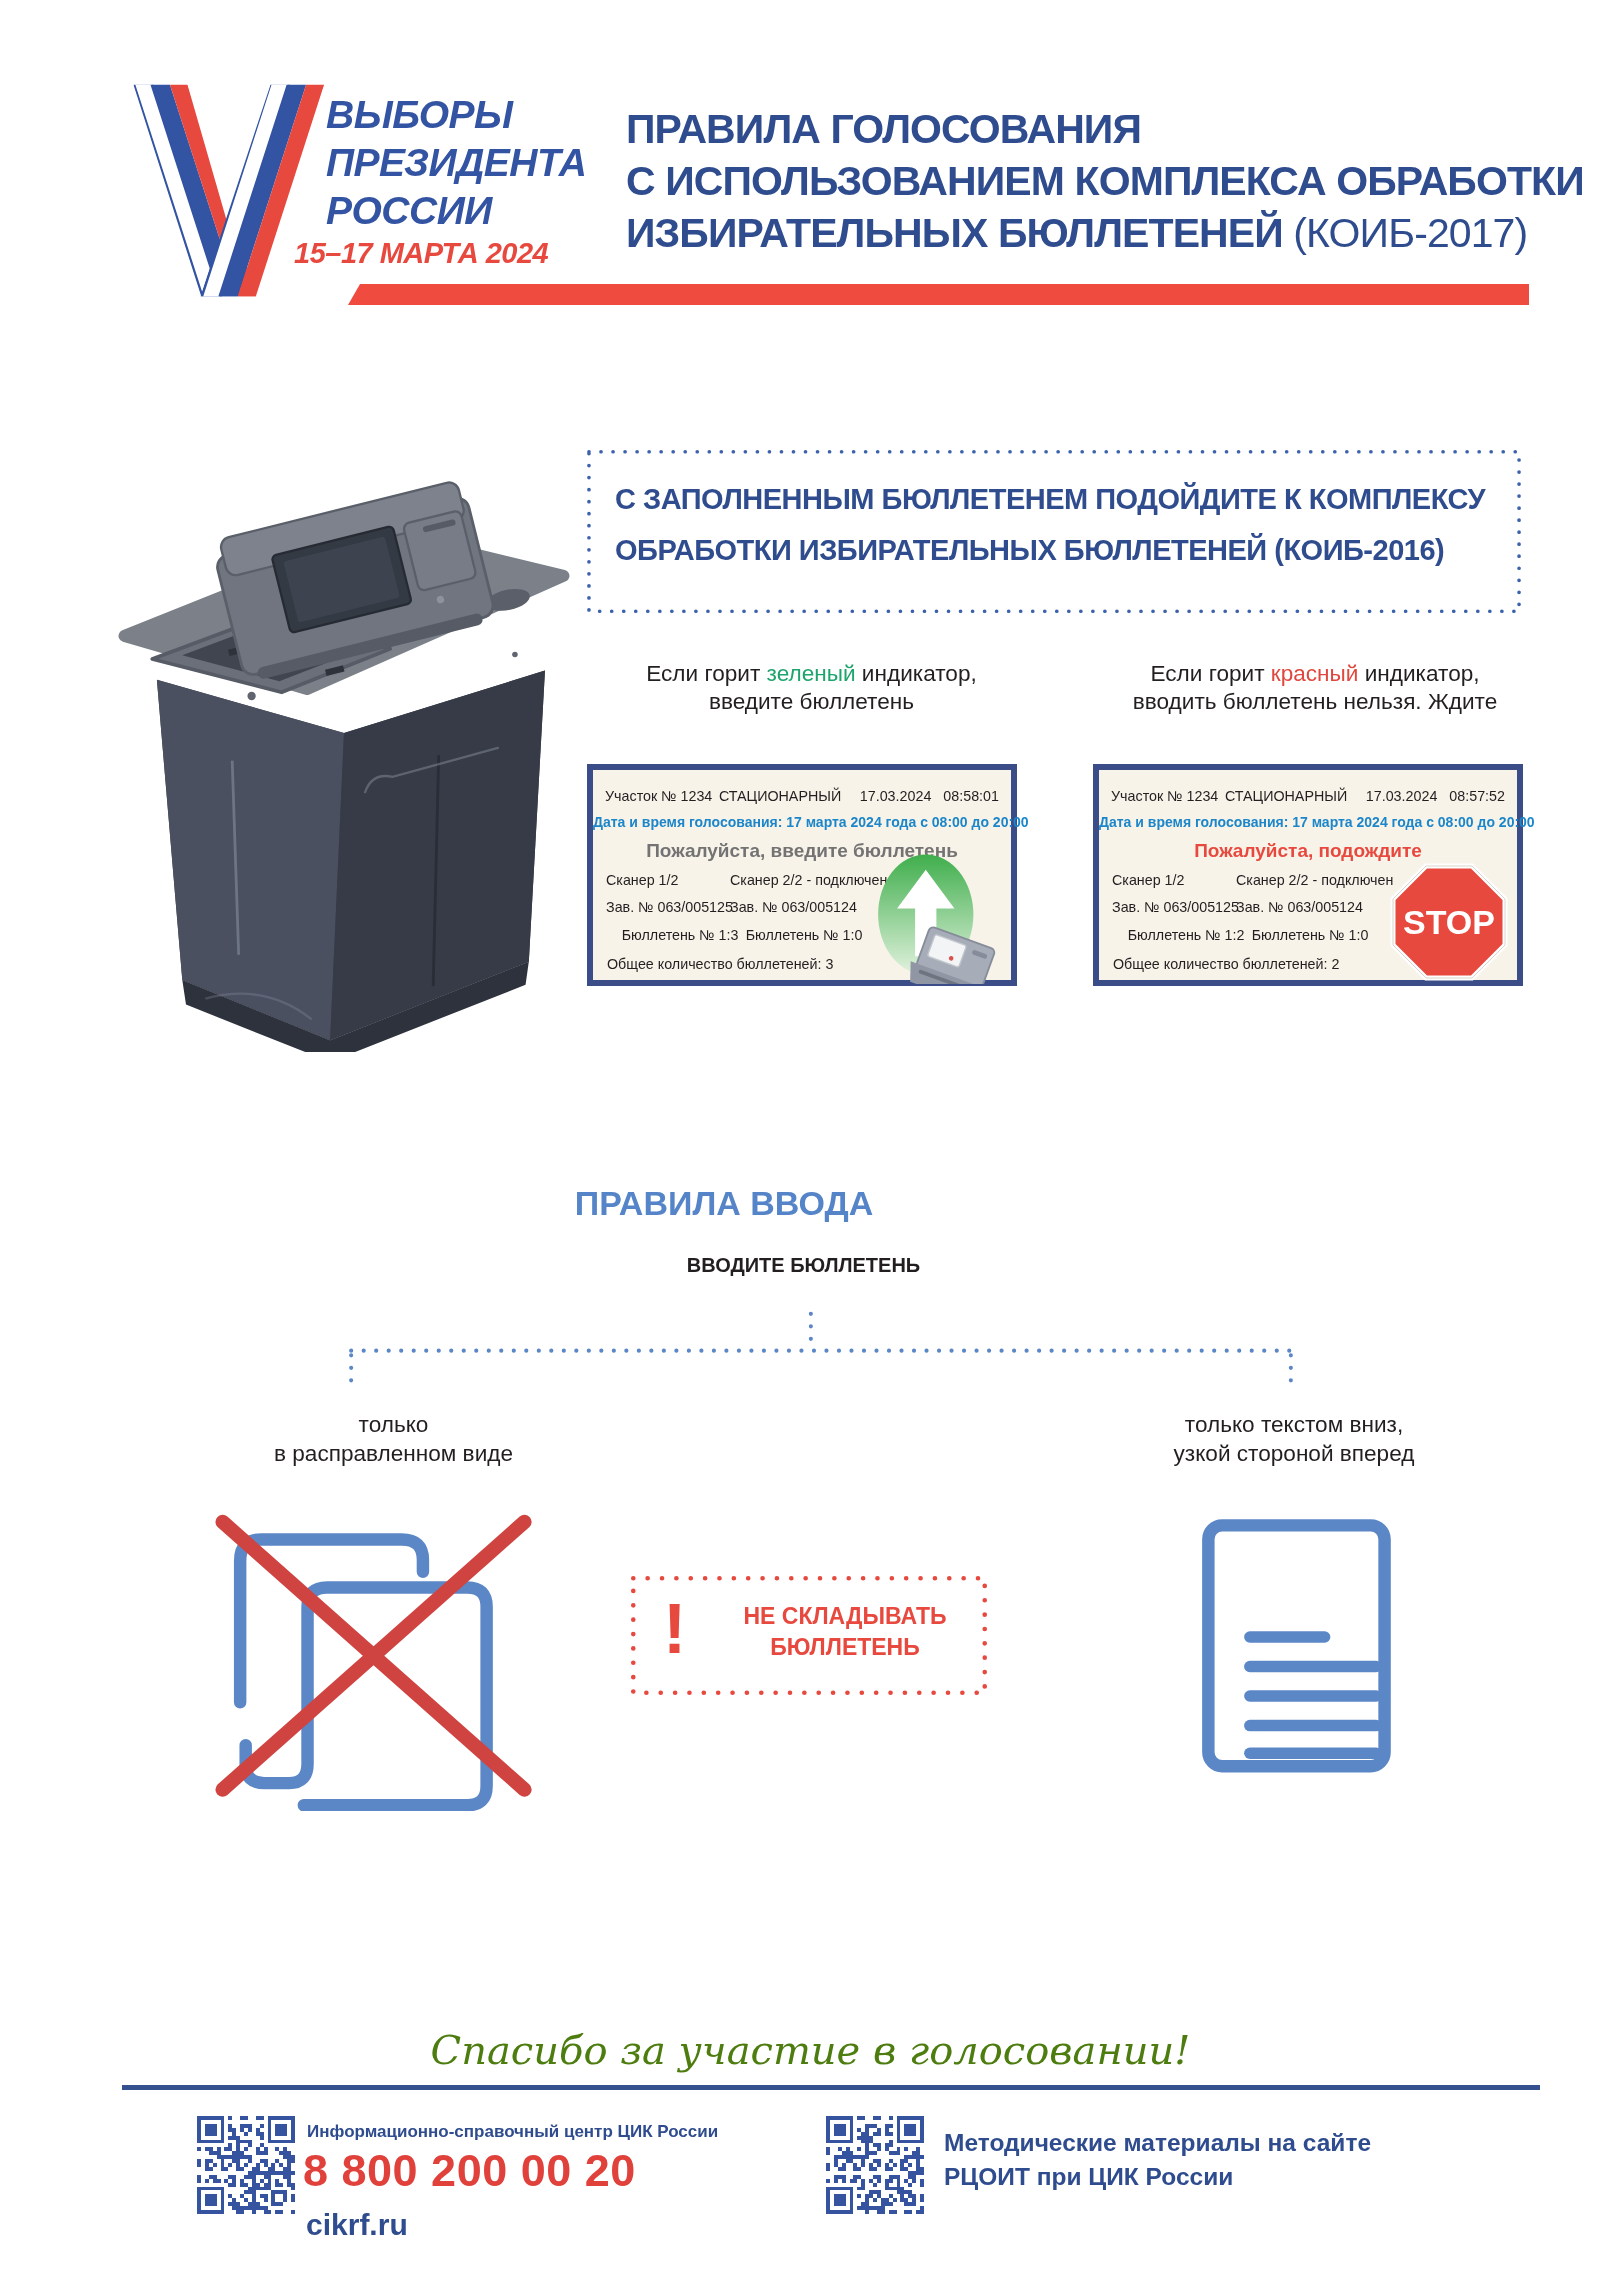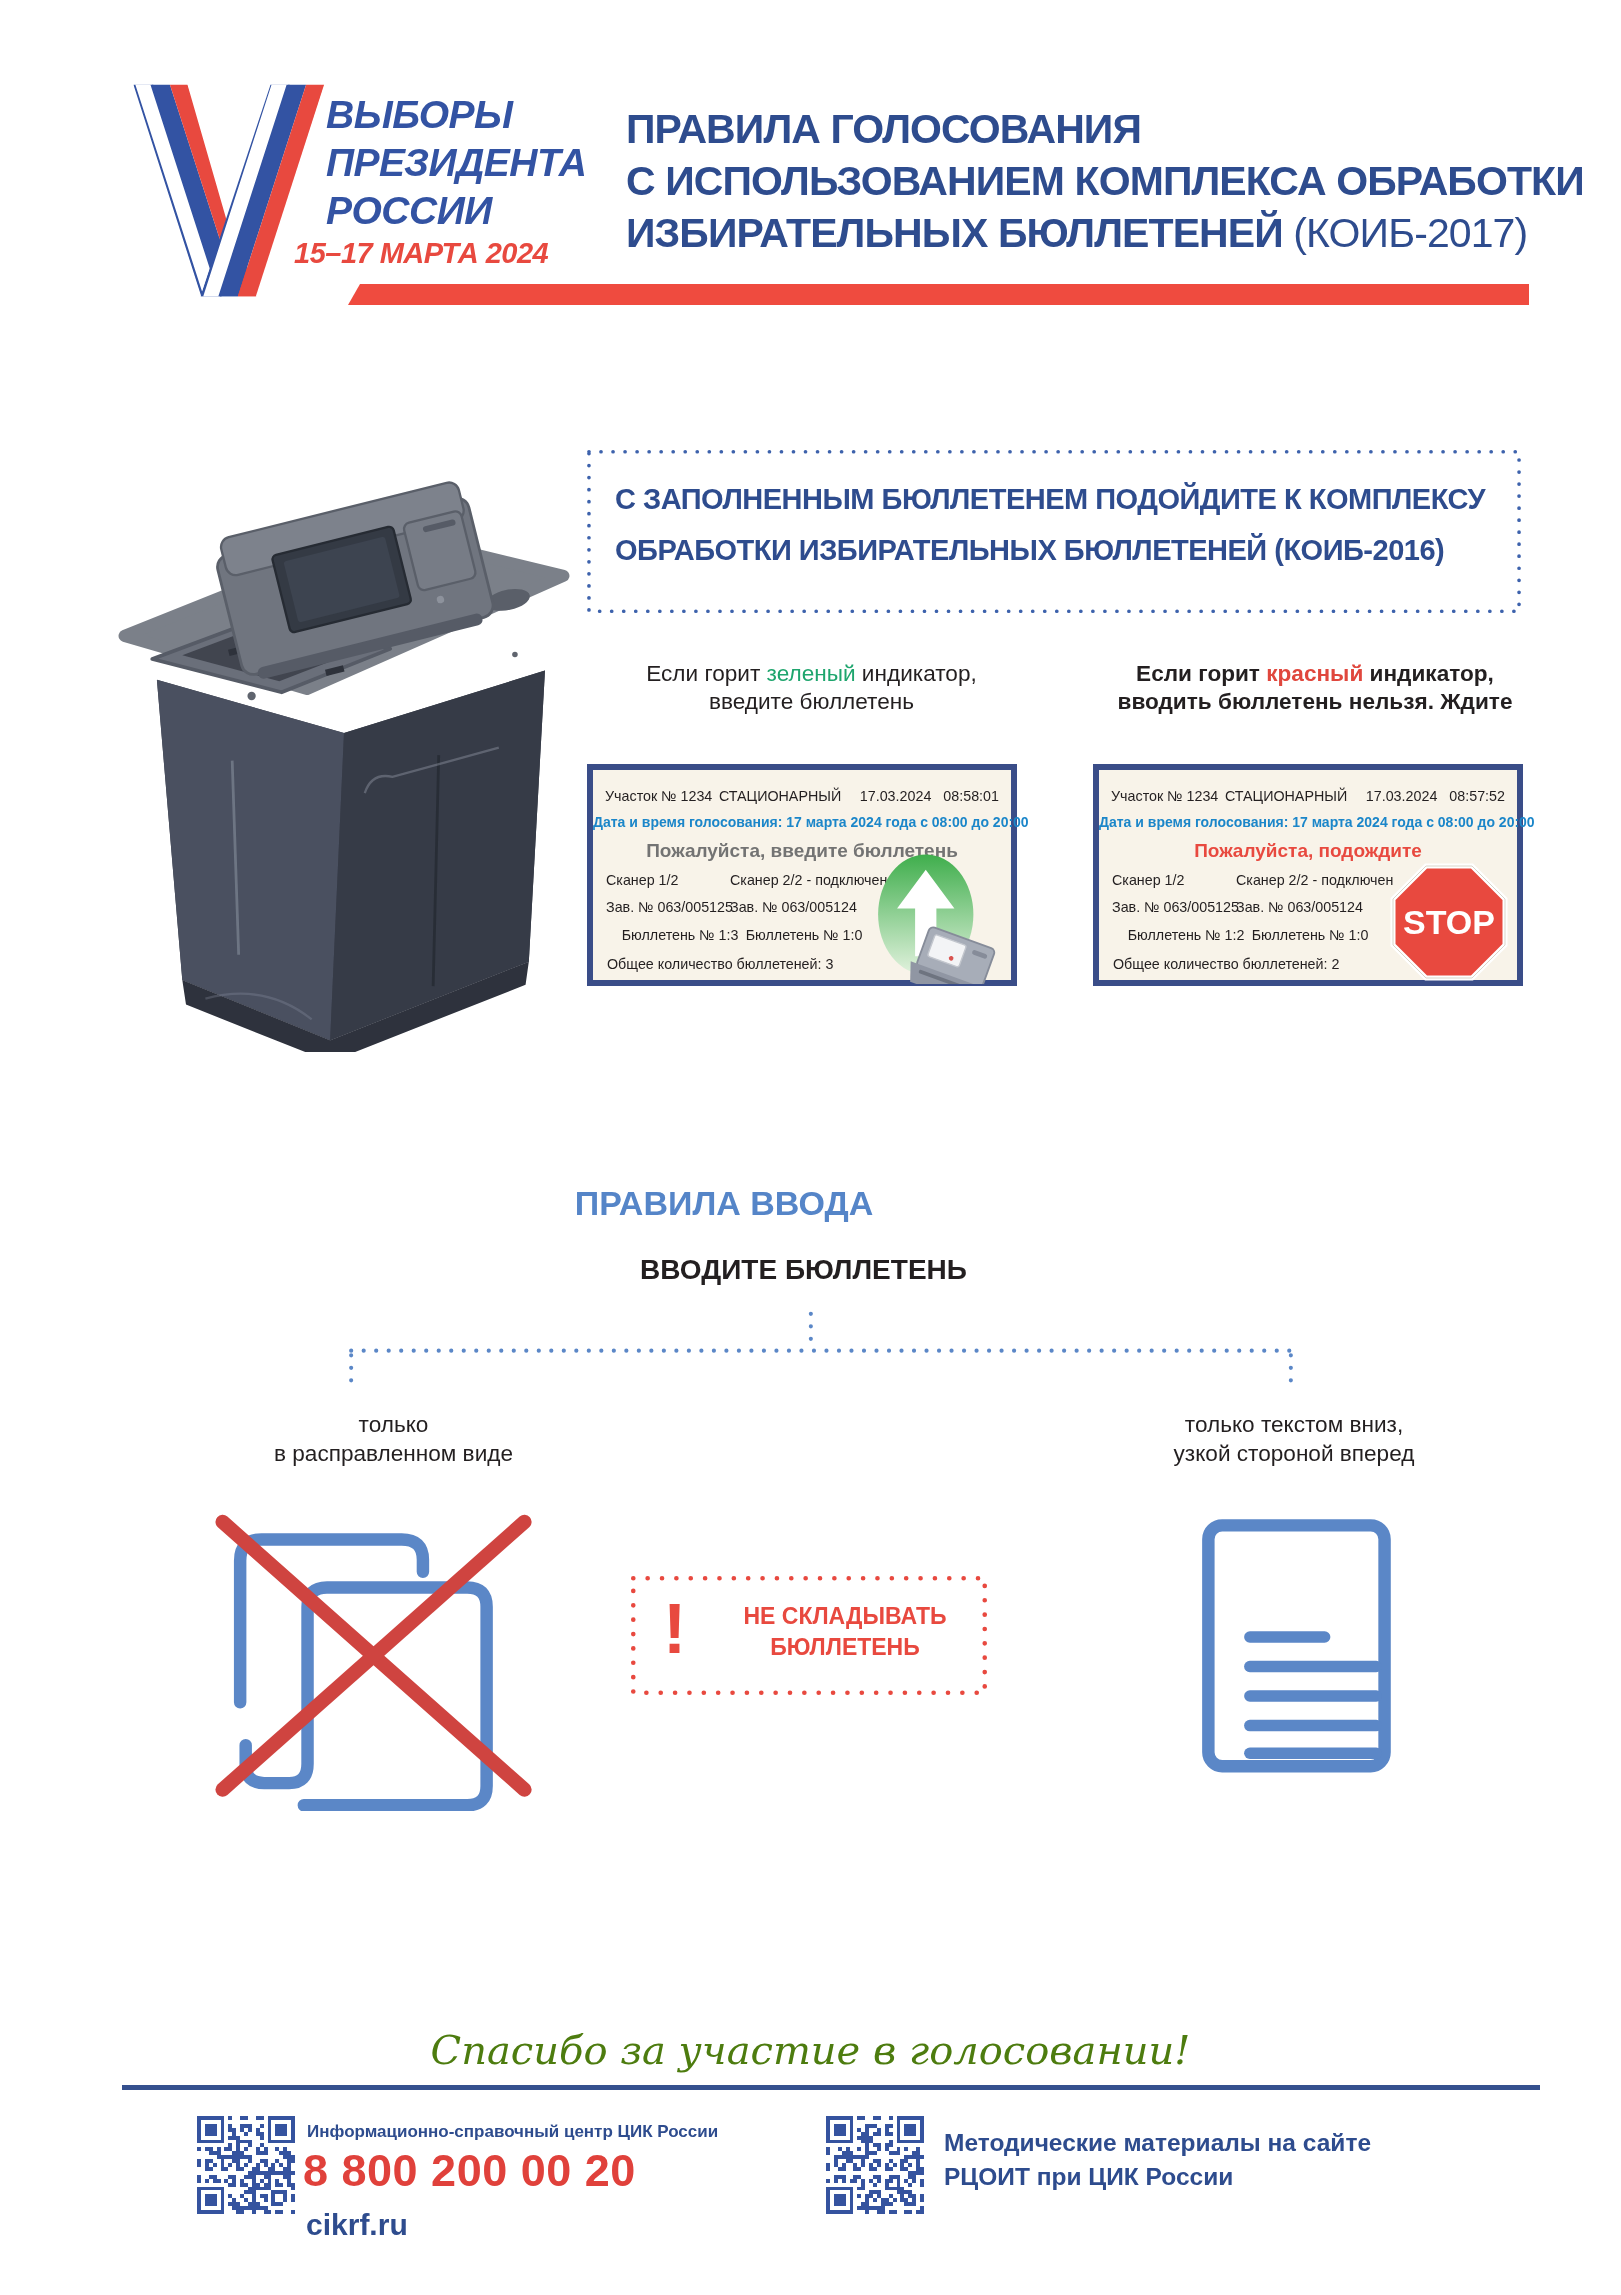--- a/index.html
+++ b/index.html
@@ -25,21 +25,21 @@
   
   .callout{left:585px;top:449px;width:938px;height:165px;}
   .callout .line{position:absolute;left:30px;font-weight:bold;color:#2e4c8e;
                  font-size:29px;letter-spacing:-0.5px;white-space:nowrap;}
   .callout .l1{top:34px;}
   .callout .l2{top:85px;}
 
   
   .caption{font-size:22.6px;line-height:28px;text-align:center;color:#231f20;}
   .cap-green{left:592px;top:660px;width:439px;}
-  .cap-red{left:1084px;top:660px;width:462px;font-weight:bold;}
+  .cap-red{left:1084px;top:660px;width:462px;}
   .hl-green{color:#1ea56d;}
   .hl-red{color:#e0473d;}
 
   
   .screen{width:430px;height:222px;background:#f8f3e9;border:6.5px solid #3a4d88;box-sizing:border-box;}
   .scr-green{left:587px;top:764px;}
   .scr-red{left:1093px;top:764px;}
   .scr-head{position:absolute;left:12px;right:12px;top:17.6px;display:flex;justify-content:space-between;
             font-size:14.3px;white-space:nowrap;}
   .scr-head .dt span{margin-left:12px;margin-top:41px;}
@@ -55,21 +55,21 @@
   .r2{top:129px;}
   .r3{top:157px;padding-left:15.7px;}
   .scr-total{position:absolute;left:14px;top:186px;font-size:14.3px;white-space:nowrap;}
   .scr-art{position:absolute;}
   .art-go{left:268px;top:82px;width:148px;height:132px;}
   .art-stop{left:290px;top:92px;width:120px;height:120px;}
 
   
   .rules-h{left:0;top:1184px;width:1448px;text-align:center;font-size:34px;font-weight:bold;
            color:#5585c8;letter-spacing:0;}
-  .rules-sub{left:0;top:1254px;width:1607px;text-align:center;font-size:28px;font-weight:600;color:#231f20;}
+  .rules-sub{left:0;top:1254px;width:1607px;text-align:center;font-size:20px;font-weight:600;color:#231f20;}
   .connector{left:347px;top:1311px;width:948px;height:84px;}
   .rule-label{font-size:22.6px;line-height:29px;text-align:center;color:#231f20;}
   .lab-left{left:250px;top:1410px;width:287px;}
   .lab-right{left:1114px;top:1410px;width:360px;}
   .ballot-x{left:194px;top:1506px;width:360px;height:305px;}
   .doc-icon{left:1185px;top:1518px;width:222px;height:256px;}
 
   .warning{left:630px;top:1575px;width:358px;height:121px;}
   .warning .mark{position:absolute;left:33px;top:14px;font-size:70px;font-weight:bold;color:#e8493f;}
   .warning .wtext{position:absolute;left:83px;right:11px;top:26px;text-align:center;

